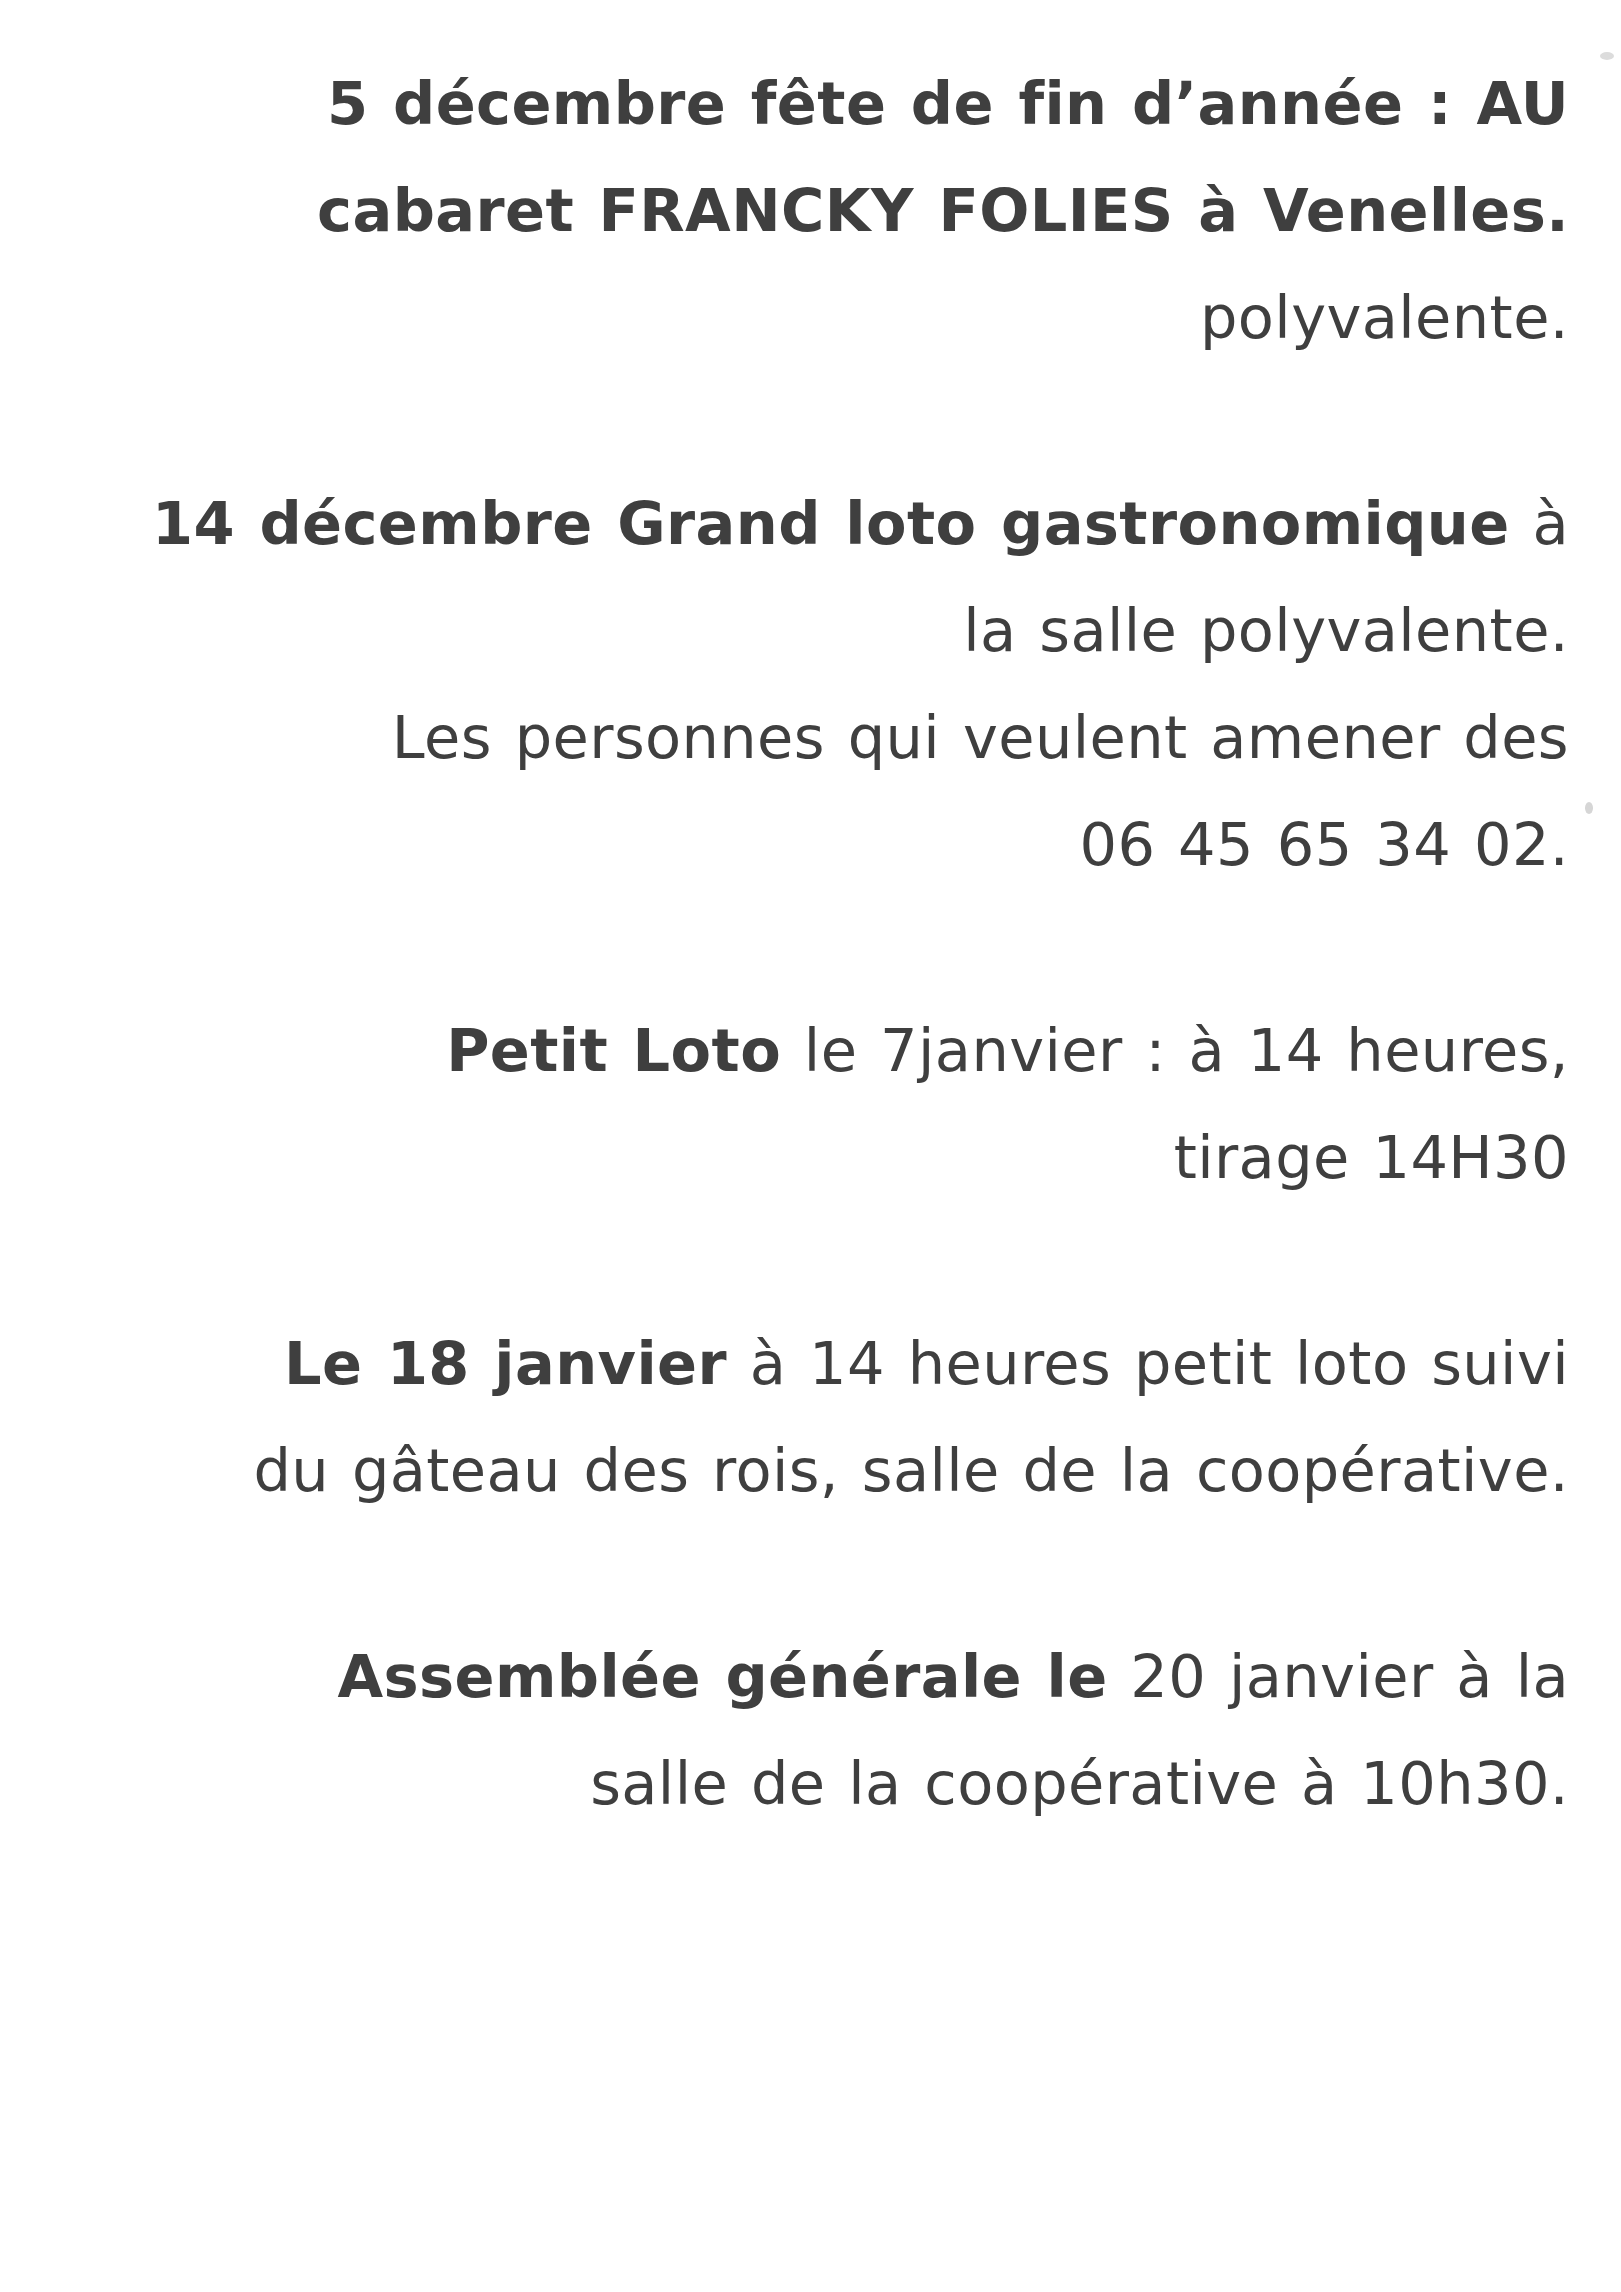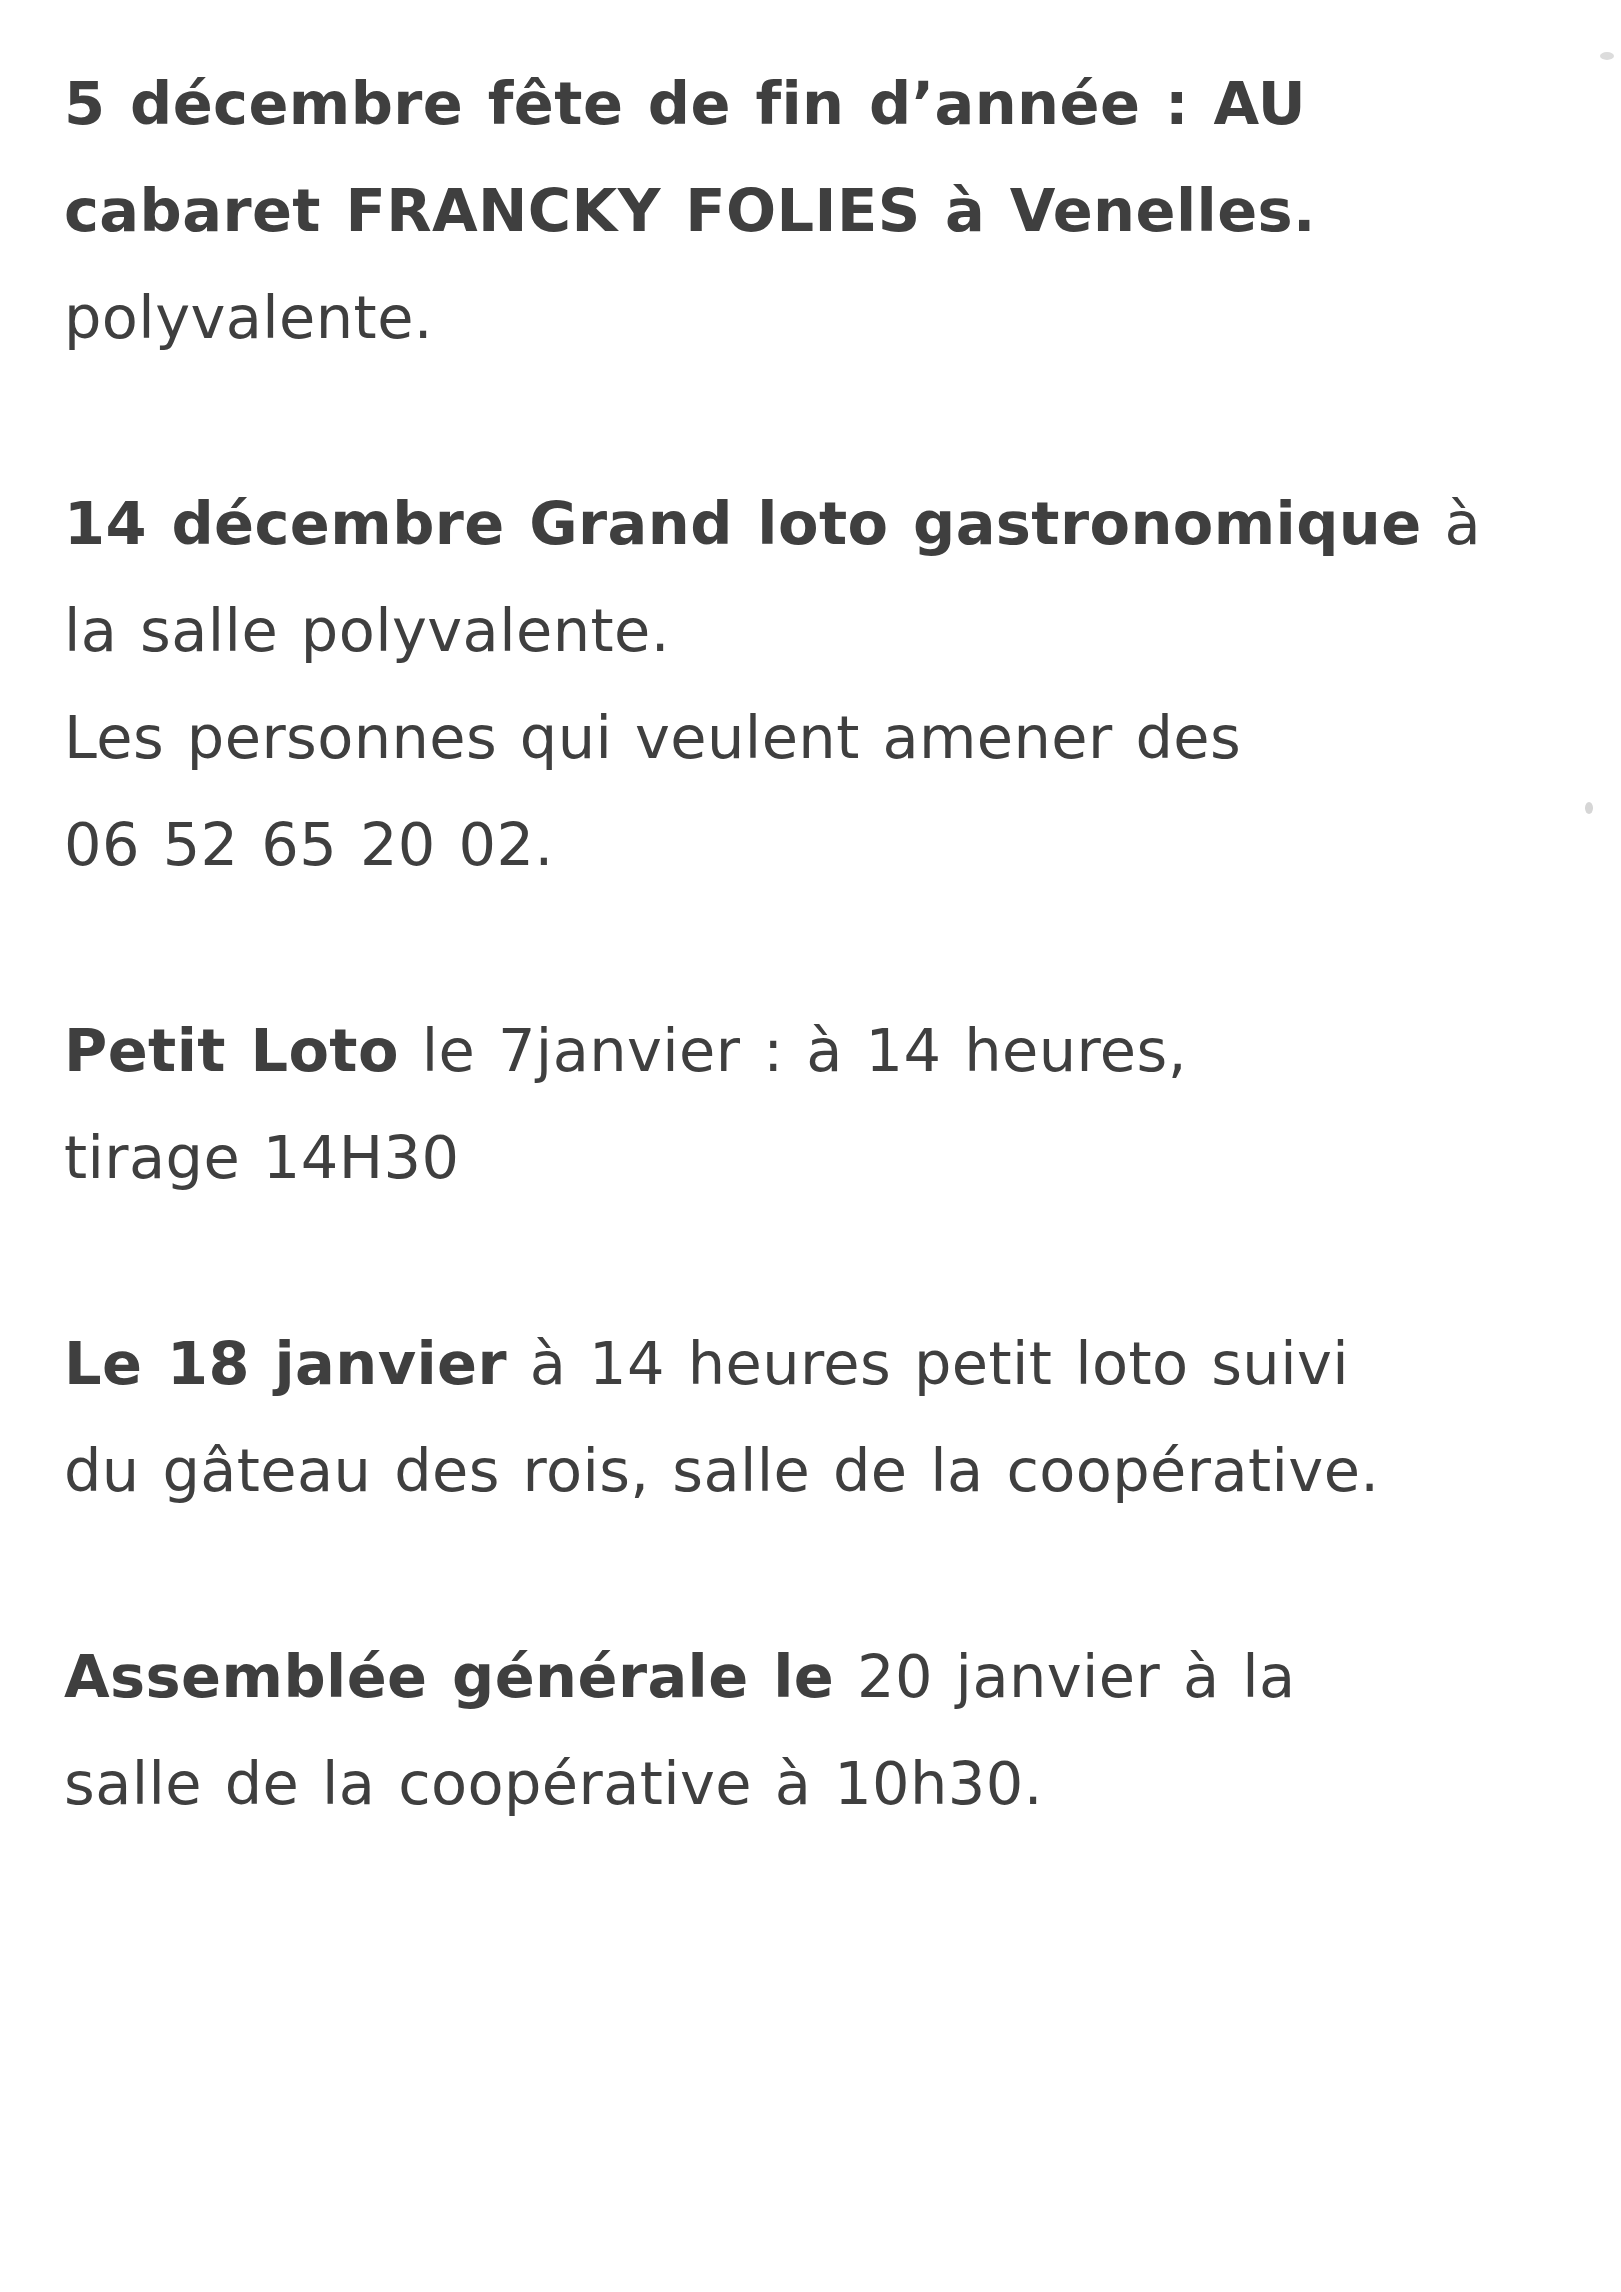--- a/index.html
+++ b/index.html
@@ -25,20 +25,21 @@
     margin: 0 0 99px 0;
     padding: 0;
   }
   .line {
     font-size: 59px;
     line-height: 107px;
     letter-spacing: 0.4px;
     word-spacing: 3.6px;
     white-space: nowrap;
     font-weight: 400;
+    text-align: right;
   }
   .seg.bold {
     font-weight: 700;
   }
   
   .speck {
     position: absolute;
     border-radius: 50%;
     pointer-events: none;
   }
@@ -60,21 +61,21 @@
   <div class="content" id="content">
       <div class="para">
         <div class="line"><span class="seg bold">5 décembre fête de fin d’année : AU</span></div>
         <div class="line"><span class="seg bold">cabaret FRANCKY FOLIES à Venelles.</span></div>
         <div class="line"><span class="seg">polyvalente.</span></div>
       </div>
       <div class="para">
         <div class="line"><span class="seg bold">14 décembre Grand loto gastronomique</span><span class="seg"> à</span></div>
         <div class="line"><span class="seg">la salle polyvalente.</span></div>
         <div class="line"><span class="seg">Les personnes qui veulent amener des</span></div>
-        <div class="line"><span class="seg">06 52 65 20 02.</span></div>
+        <div class="line"><span class="seg">06 45 65 34 02.</span></div>
       </div>
       <div class="para">
         <div class="line"><span class="seg bold">Petit Loto</span><span class="seg"> le 7janvier : à 14 heures,</span></div>
         <div class="line"><span class="seg">tirage 14H30</span></div>
       </div>
       <div class="para">
         <div class="line"><span class="seg bold">Le 18 janvier</span><span class="seg"> à 14 heures petit loto suivi</span></div>
         <div class="line"><span class="seg">du gâteau des rois, salle de la coopérative.</span></div>
       </div>
       <div class="para">

